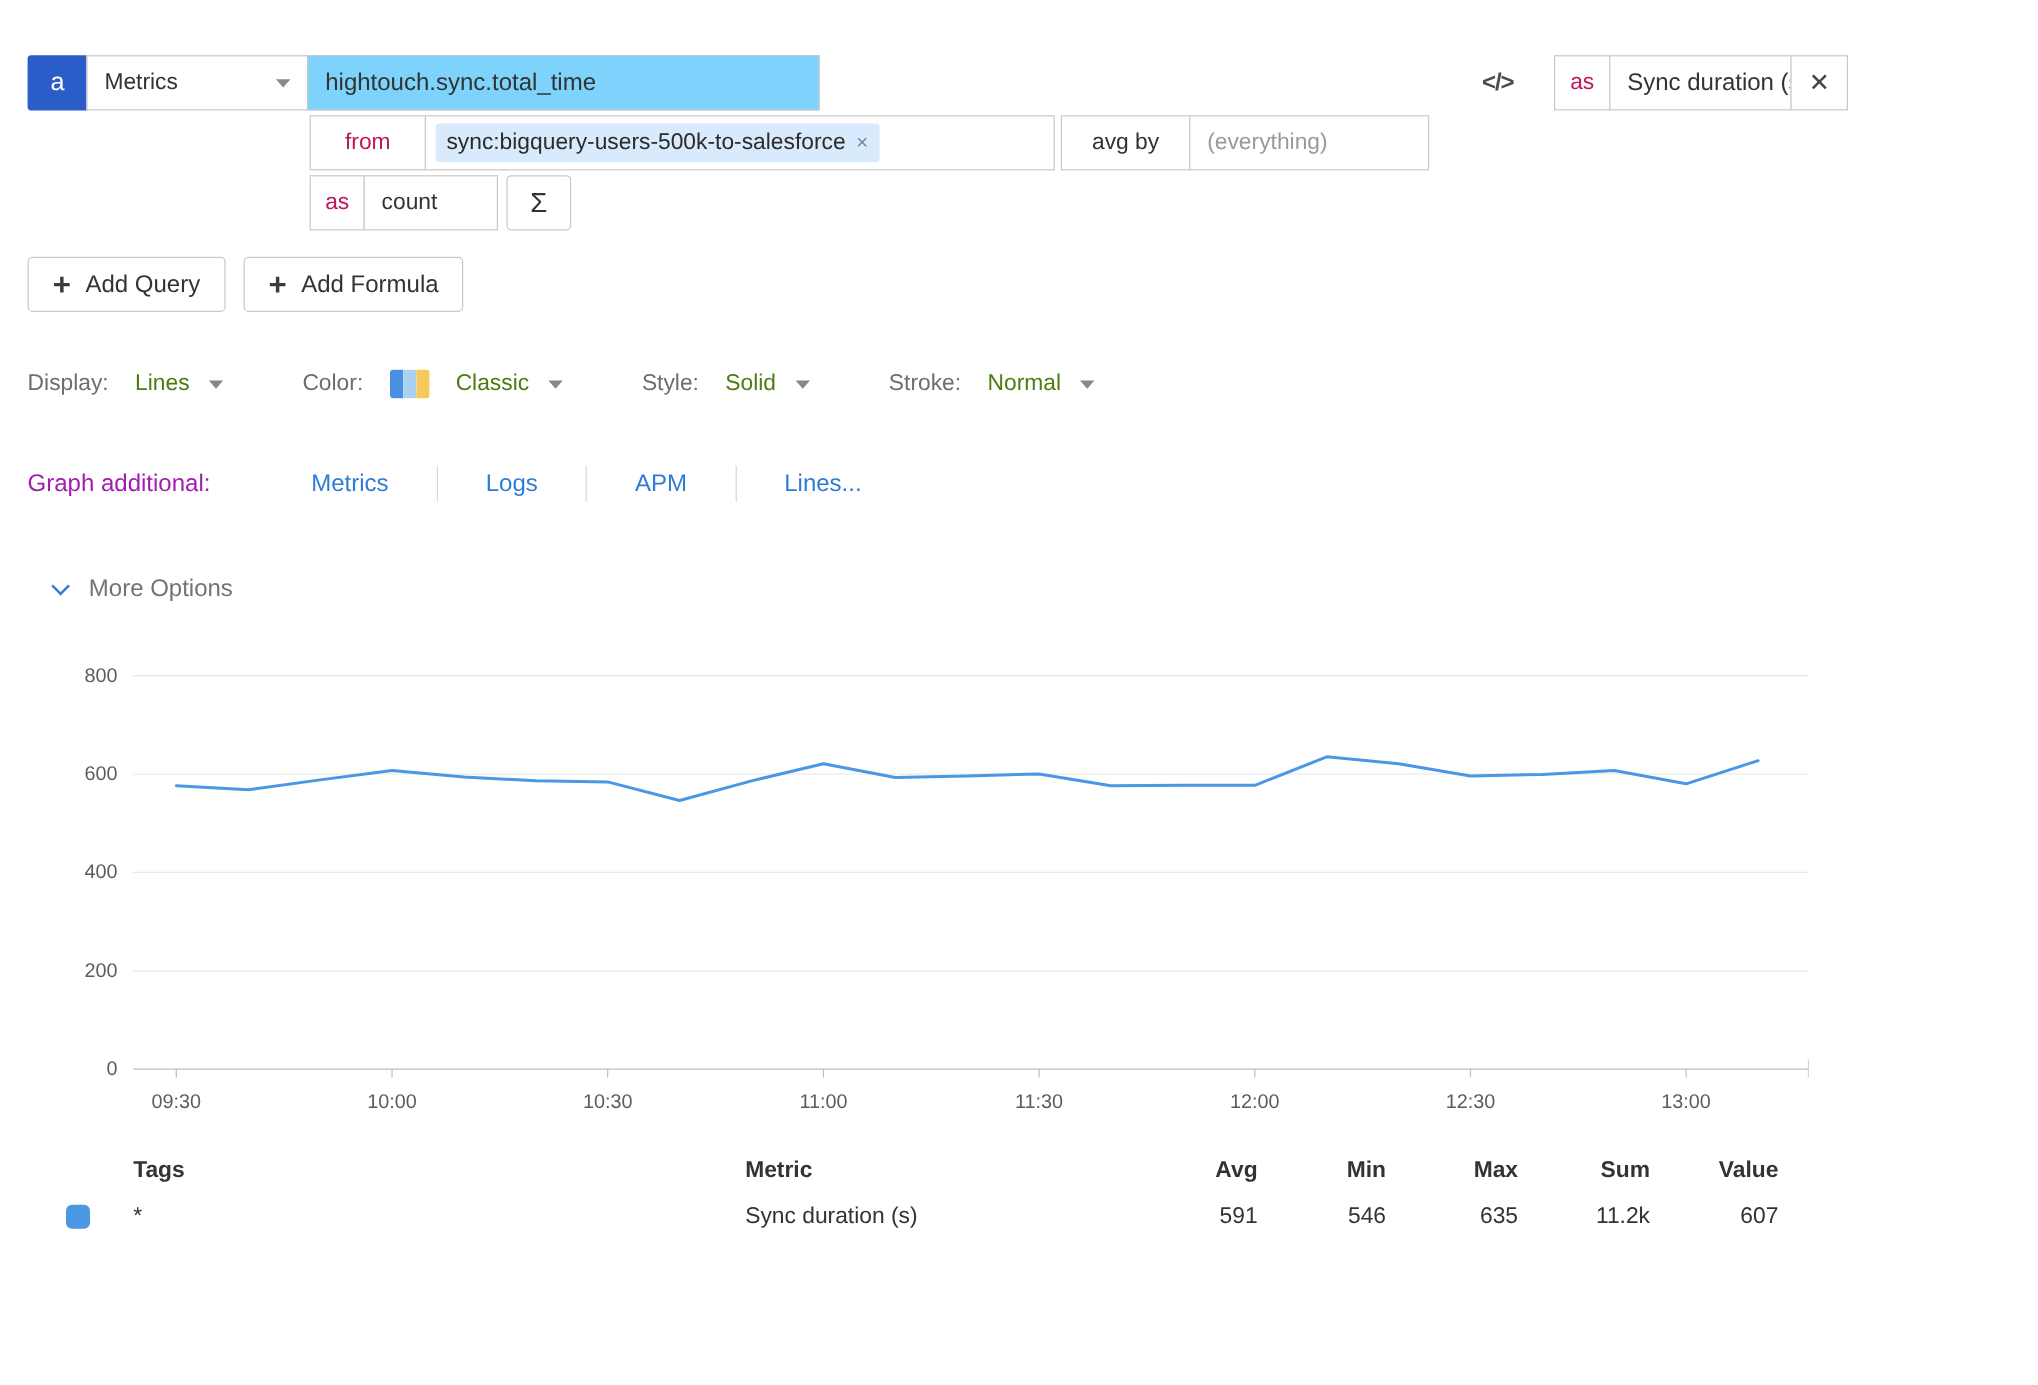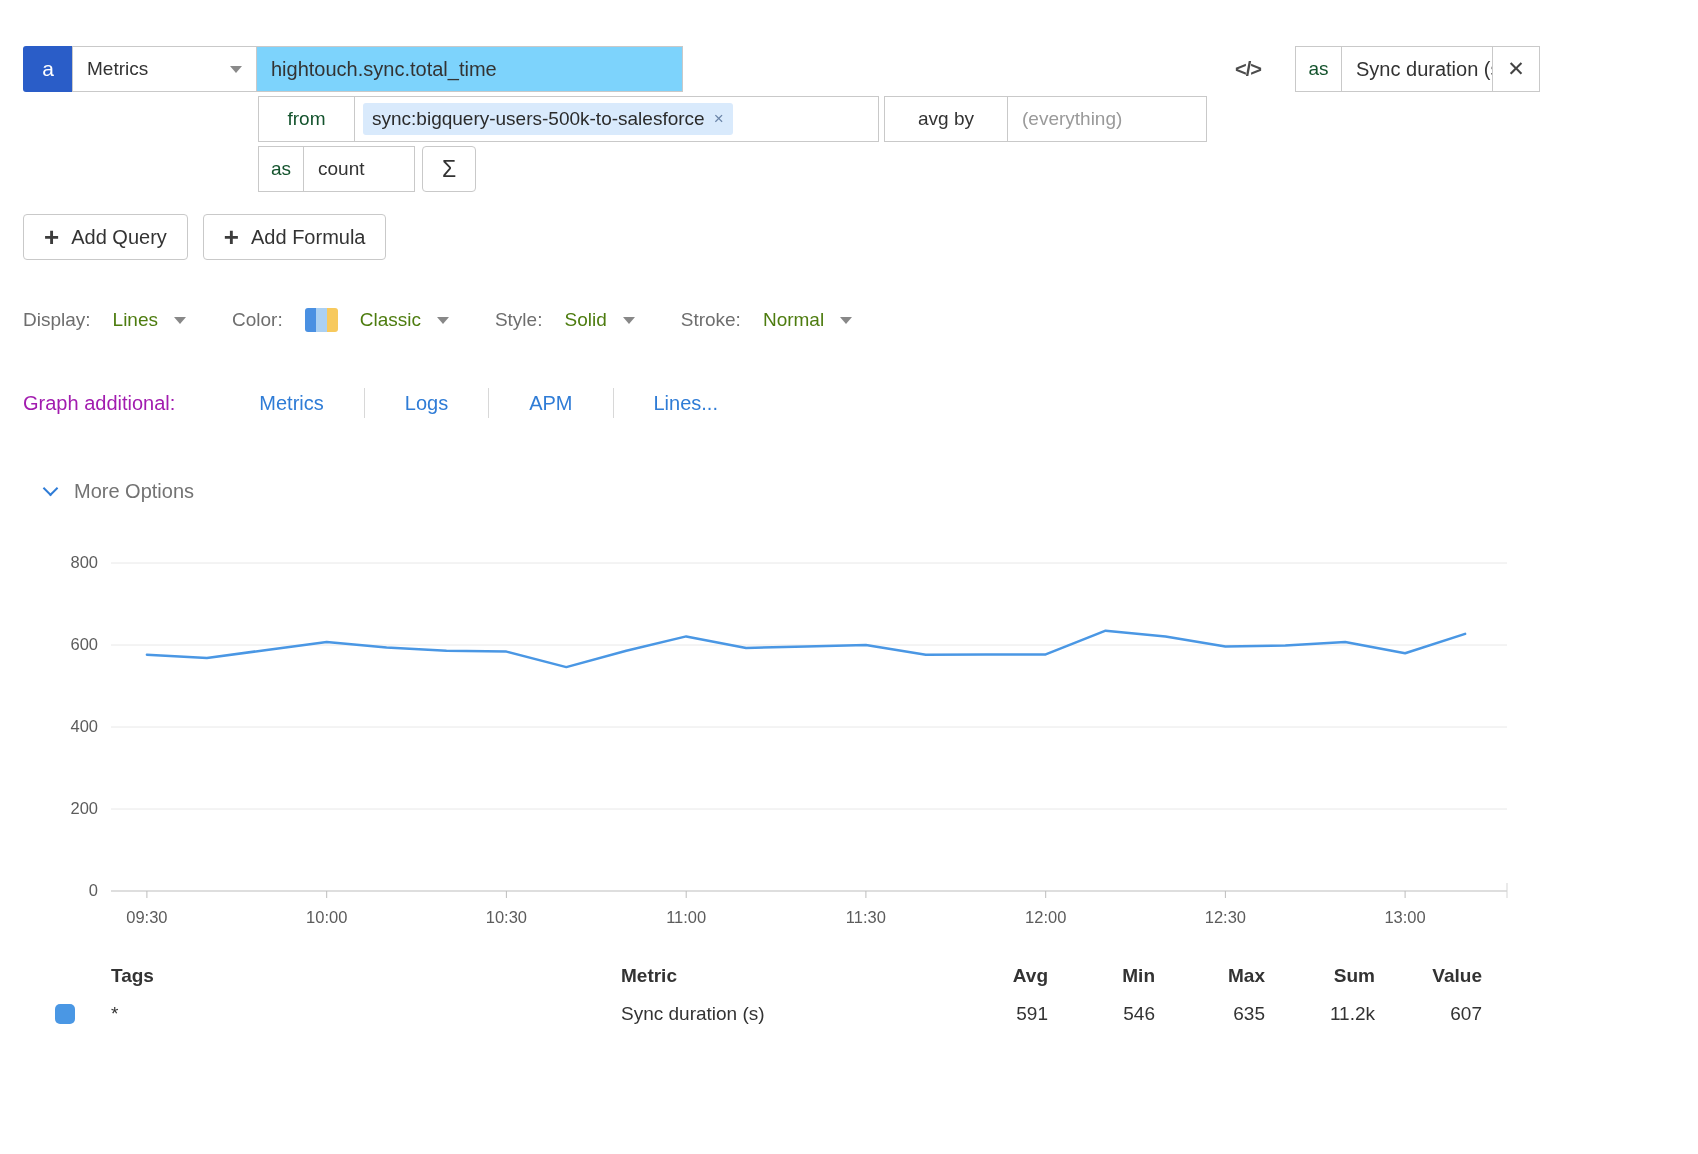--- a/index.html
+++ b/index.html
@@ -48,33 +48,33 @@
     border-left: 6px solid transparent;
     border-right: 6px solid transparent;
     border-top: 7px solid #8a8a8a;
     margin-left: 12px;
   }
   .right-cluster { margin-left: auto; display: flex; align-items: center; }
   .code-icon {
     font-size: 20px; color: #4c4c4c; letter-spacing: -1px;
     margin-right: 34px; cursor: pointer; font-weight: bold;
   }
-  .muted-label { color: #14532d; }
+  .muted-label { color: #be185d; }
   .from-box { width: 97px; justify-content: center; }
   .filter-input { width: 525px; padding: 0 8px; }
   .tag-chip {
     background: #d9eafc;
     border-radius: 3px;
     padding: 5px 9px;
     font-size: 19px;
     color: #2b2b2b;
     display: flex; align-items: center;
   }
   .chip-x { color: #6b85a8; margin-left: 9px; font-size: 17px; cursor: pointer; }
-  .avgby-box { width: 124px; justify-content: center; margin-left: 5px; }
+  .avgby-box { width: 108px; justify-content: center; margin-left: 5px; }
   .everything-box { width: 200px; color: #9a9a9a; }
   .as-box { width: 46px; justify-content: center; }
   .count-box { width: 112px; }
   .sigma-box {
     width: 54px; justify-content: center;
     margin-left: 7px; border-radius: 4px; font-size: 23px;
   }
   .alias-as { width: 47px; justify-content: center; }
   .alias-input { width: 152px; overflow: hidden; font-size: 20px; padding-right: 0; }
   .close-box { width: 48px; justify-content: center; font-size: 21px; color: #444; cursor: pointer; }
@@ -88,21 +88,21 @@
     display: flex; align-items: center;
     padding: 0 20px;
     font-size: 20px;
     color: #333;
     background: #fff;
     cursor: pointer;
   }
   .btn .plus { font-size: 26px; margin-right: 12px; color: #3c3c3c; font-weight: bold; line-height: 1; }
 
   
-  .display-row { margin-top: 48px; display: flex; align-items: center; gap: 46px; font-size: 19px; }
+  .display-row { margin-top: 48px; display: flex; align-items: center; gap: 66px; font-size: 19px; }
   .opt-group { display: flex; align-items: center; gap: 22px; }
   .opt-label { color: #6e6e6e; }
   .opt-value { color: #4d7c0f; display: flex; align-items: center; cursor: pointer; }
   .opt-value .caret { border-top-color: #888; margin-left: 16px; }
   .palette { display: flex; border-radius: 3px; overflow: hidden; height: 24px; cursor: pointer; }
   .palette span { width: 11px; height: 24px; display: block; }
 
   
   .graph-additional { margin-top: 56px; display: flex; align-items: center; font-size: 20px; }
   .graph-additional .ga-label { color: #a21caf; margin-right: 44px; }

